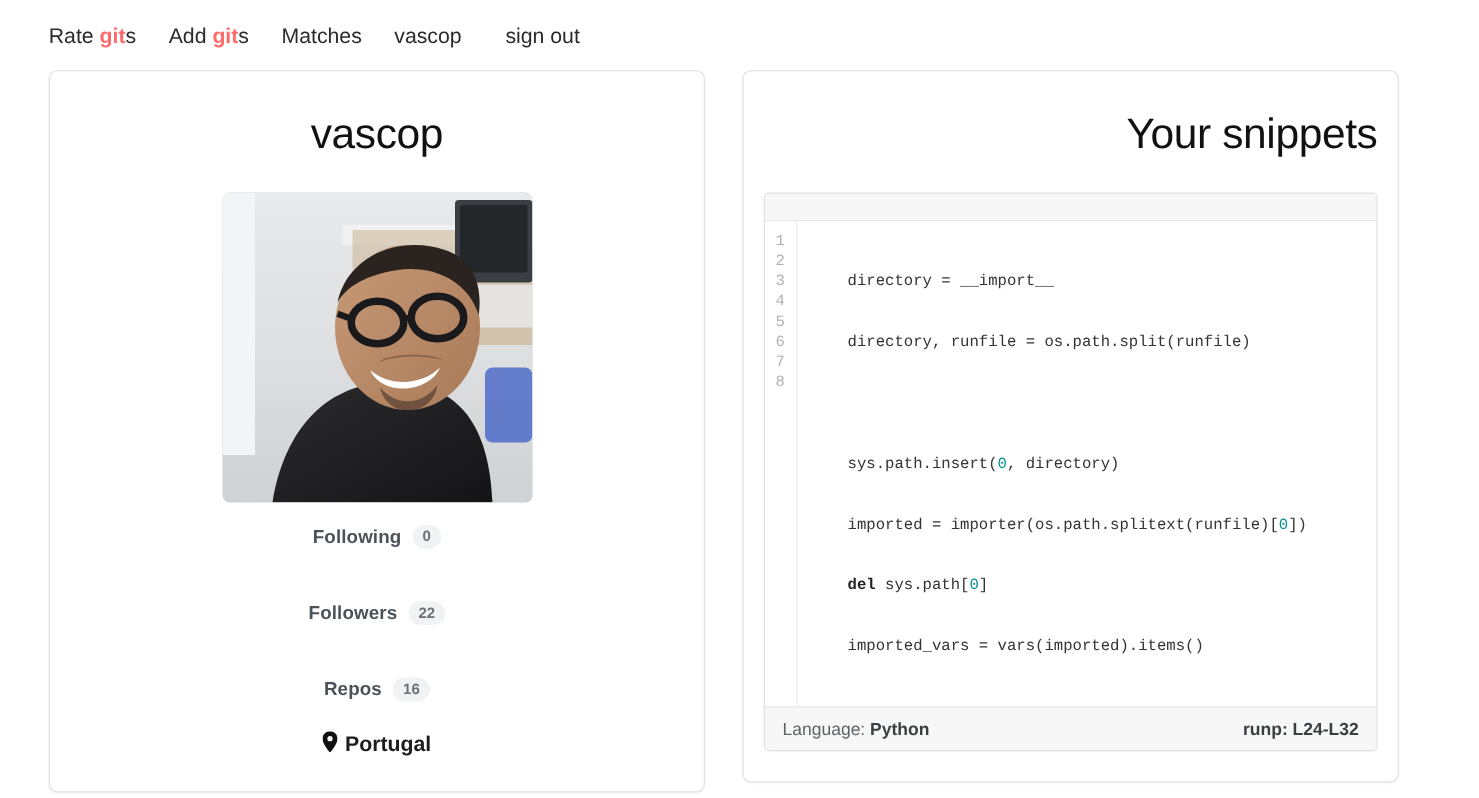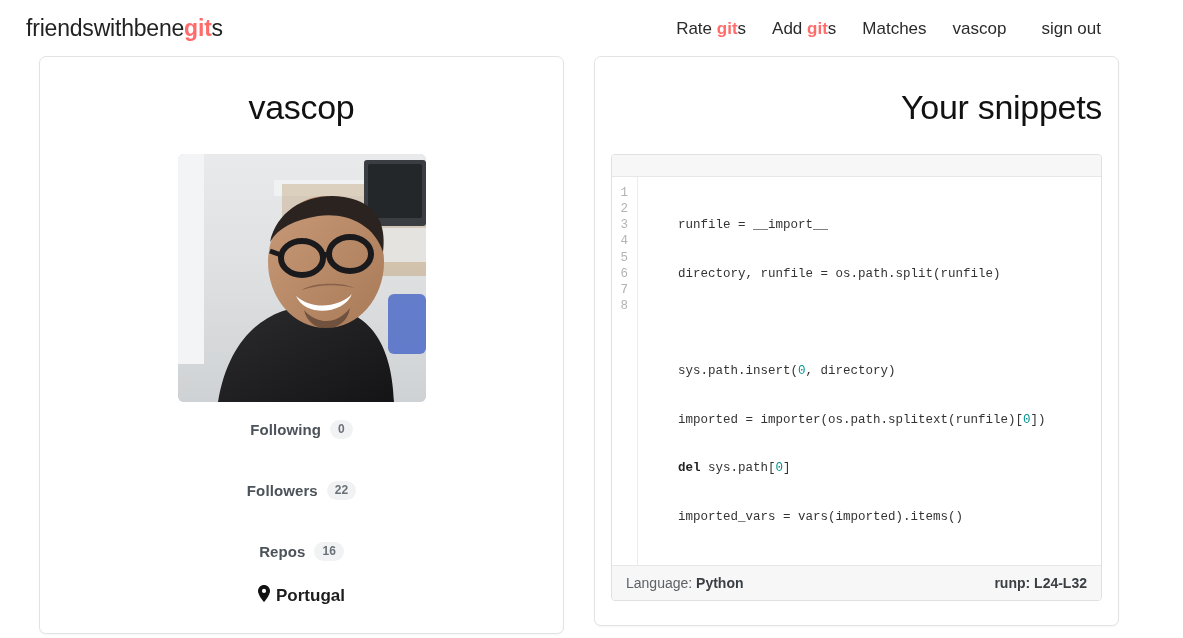--- a/index.html
+++ b/index.html
@@ -208,21 +208,20 @@
     font-size: 14px;
     color: #5d6368;
   }
   .snippet-footer .lang strong { color: #3a3f44; font-weight: 700; }
   .snippet-footer .ref { font-weight: 700; color: #3a3f44; font-size: 14px; }
 </style>
 </head>
 <body>
 
 <div class="navbar">
-  <a class="brand" href="#"><span>friendswithbene</span><span class="hl">git</span><span>s</span></a>
 
   <div class="navlinks">
     <a class="navlink" href="#"><span>Rate </span><span class="hl">git</span><span>s</span></a>
     <a class="navlink" href="#"><span>Add </span><span class="hl">git</span><span>s</span></a>
     <a class="navlink" href="#">Matches</a>
     <a class="navlink" href="#">vascop</a>
     <a class="navlink last" href="#">sign out</a>
   </div>
 </div>
 
@@ -308,21 +307,21 @@
           <div>1</div>
           <div>2</div>
           <div>3</div>
           <div>4</div>
           <div>5</div>
           <div>6</div>
           <div>7</div>
           <div>8</div>
         </div>
         <div class="code">
-          <div>    runfile = __import__</div>
+          <div>    directory = __import__</div>
           <div>    directory, runfile = os.path.split(runfile)</div>
           <div>&nbsp;</div>
           <div>    sys.path.insert(<span class="tok-num">0</span>, directory)</div>
           <div>    imported = importer(os.path.splitext(runfile)[<span class="tok-num">0</span>])</div>
           <div>    <span class="tok-kw">del</span> sys.path[<span class="tok-num">0</span>]</div>
           <div>    imported_vars = vars(imported).items()</div>
         </div>
       </div>
       <div class="snippet-footer">
         <span class="lang"><span>Language:</span> <strong>Python</strong></span>

